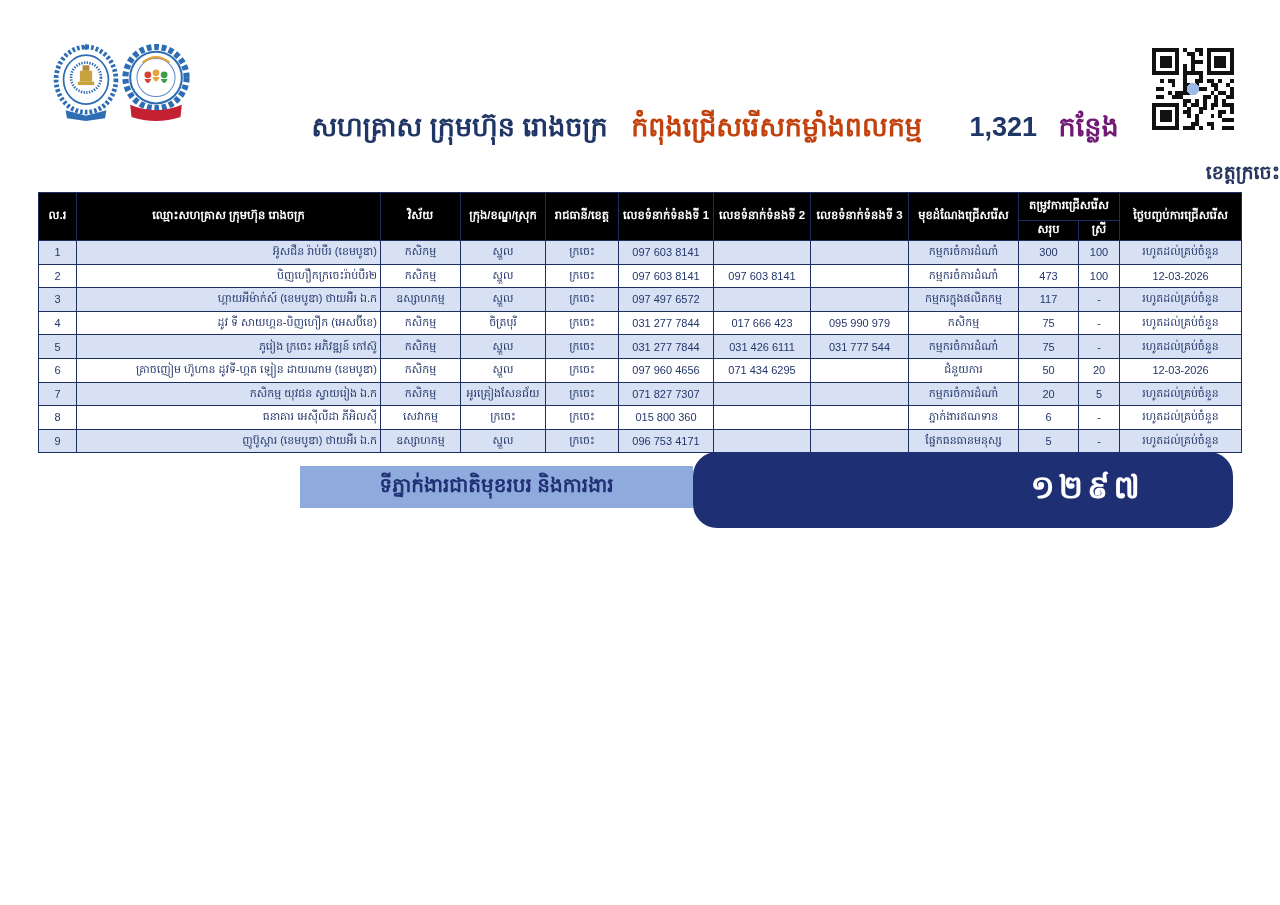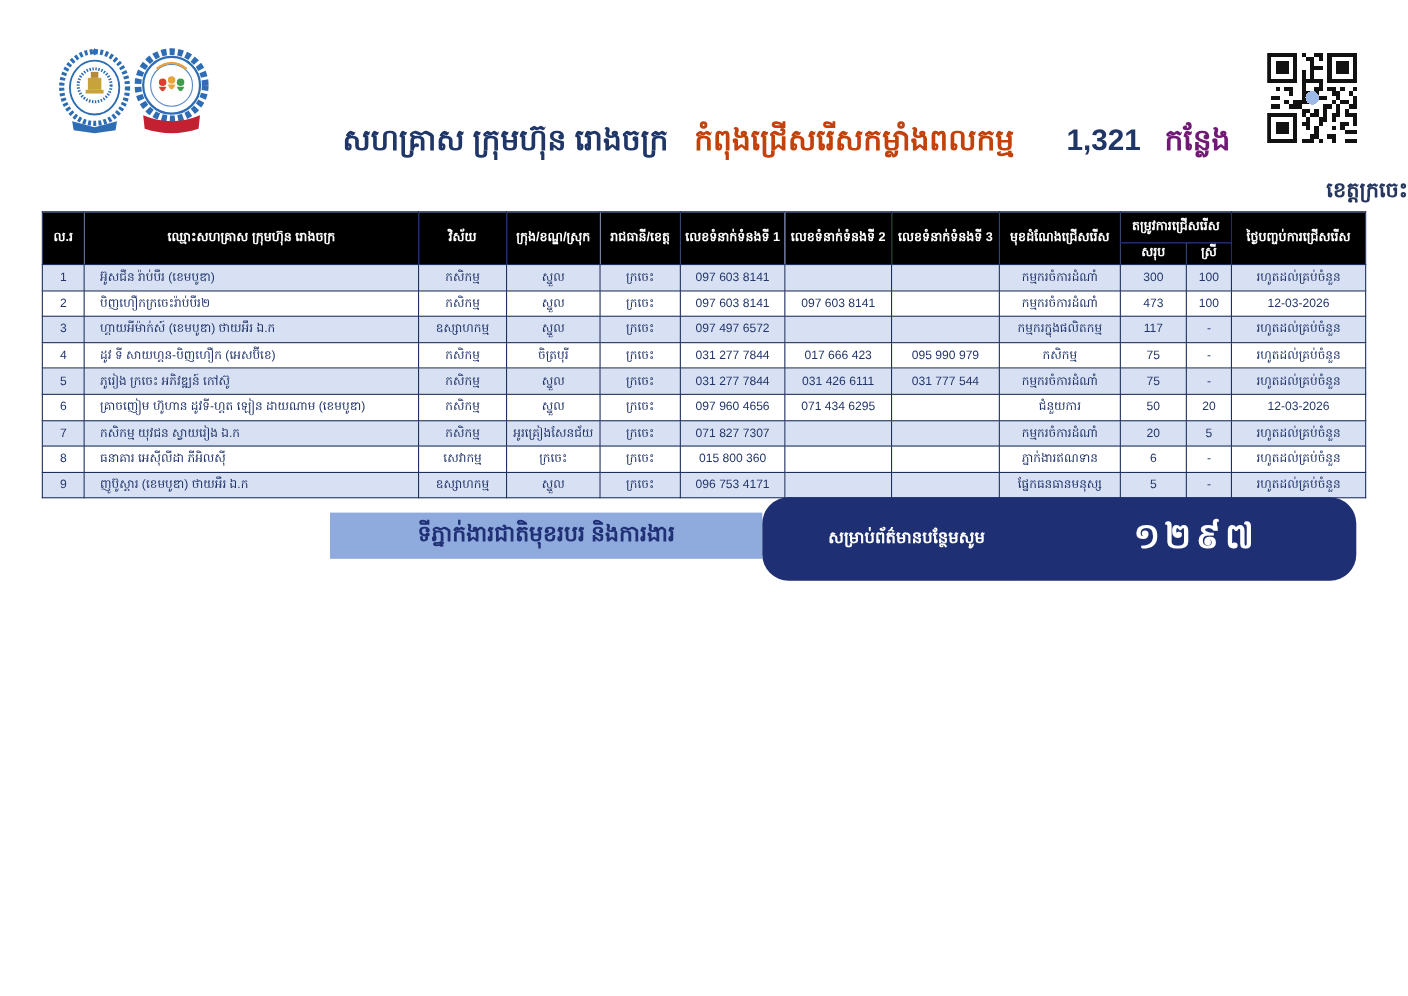--- a/index.html
+++ b/index.html
@@ -34,21 +34,21 @@
     border:1px solid #1d2f5e; padding:0 3px; text-align:center;
     overflow:hidden; white-space:nowrap;
   }
   table.jobs thead th {
     background:#000000; color:#ffffff; font-weight:bold; font-size:11.5px;
   }
   table.jobs thead tr.h1 th { height:28px; }
   table.jobs thead tr.h2 th { height:20px; }
   table.jobs tbody td { height:23.6px; color:#23366b; background:#ffffff; }
   table.jobs tbody tr.alt td { background:#d8e1f3; }
-  table.jobs td.left { text-align:left; padding-left:14px; }
+  table.jobs td.left { text-align:right; padding-left:14px; }
   
   .agency-banner {
     position:absolute; left:300px; top:466px; width:393px; height:42px;
     background:#8faadc; display:flex; align-items:center; justify-content:center;
     color:#1f3075; font-weight:bold; font-size:20px;
   }
   .hotline-banner {
     position:absolute; left:693px; top:452px; width:540px; height:76px;
     background:#1e2f73; border-radius:24px; display:flex; align-items:center;
     color:#ffffff;
@@ -388,18 +388,17 @@
           <td>រហូតដល់គ្រប់ចំនួន</td>
         </tr>
       </tbody>
   </table>
 
   <div class="agency-banner">
     <span>ទីភ្នាក់ងារជាតិមុខរបរ និងការងារ</span>
   </div>
   <div class="hotline-banner">
     <div class="hotline-label">
-      <div>សម្រាប់ព័ត៌មានបន្ថែមសូម</div>
     </div>
     <div class="hotline-number">១២៩៧</div>
   </div>
 
 </div>
 
 </body></html>

